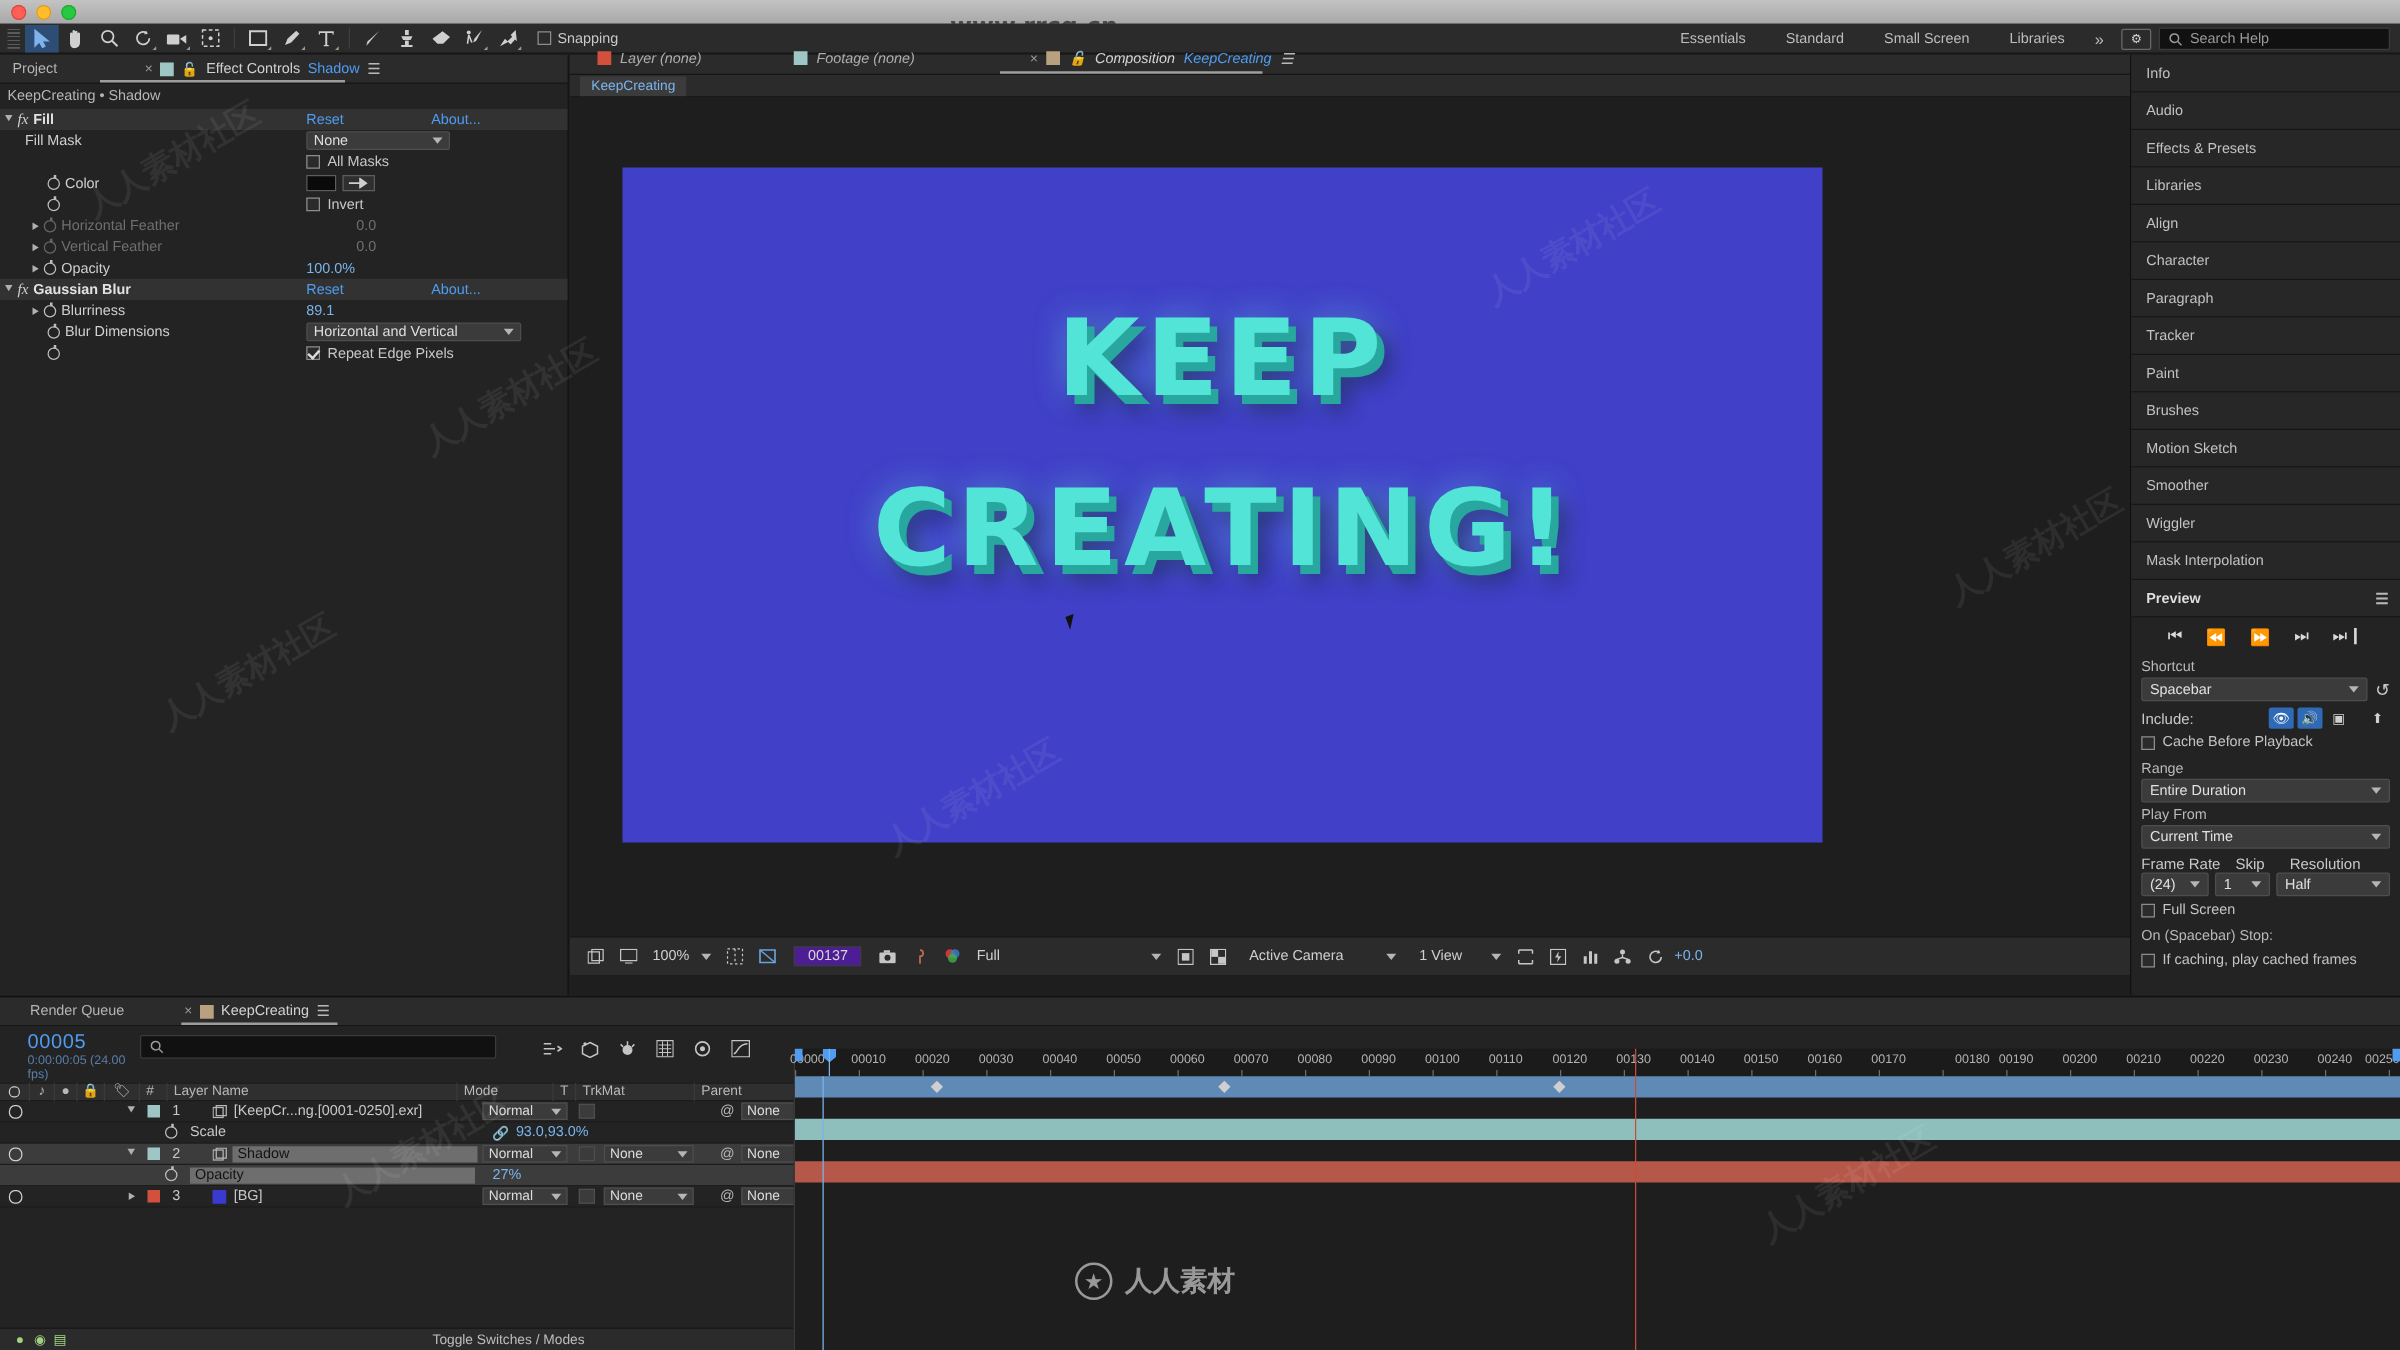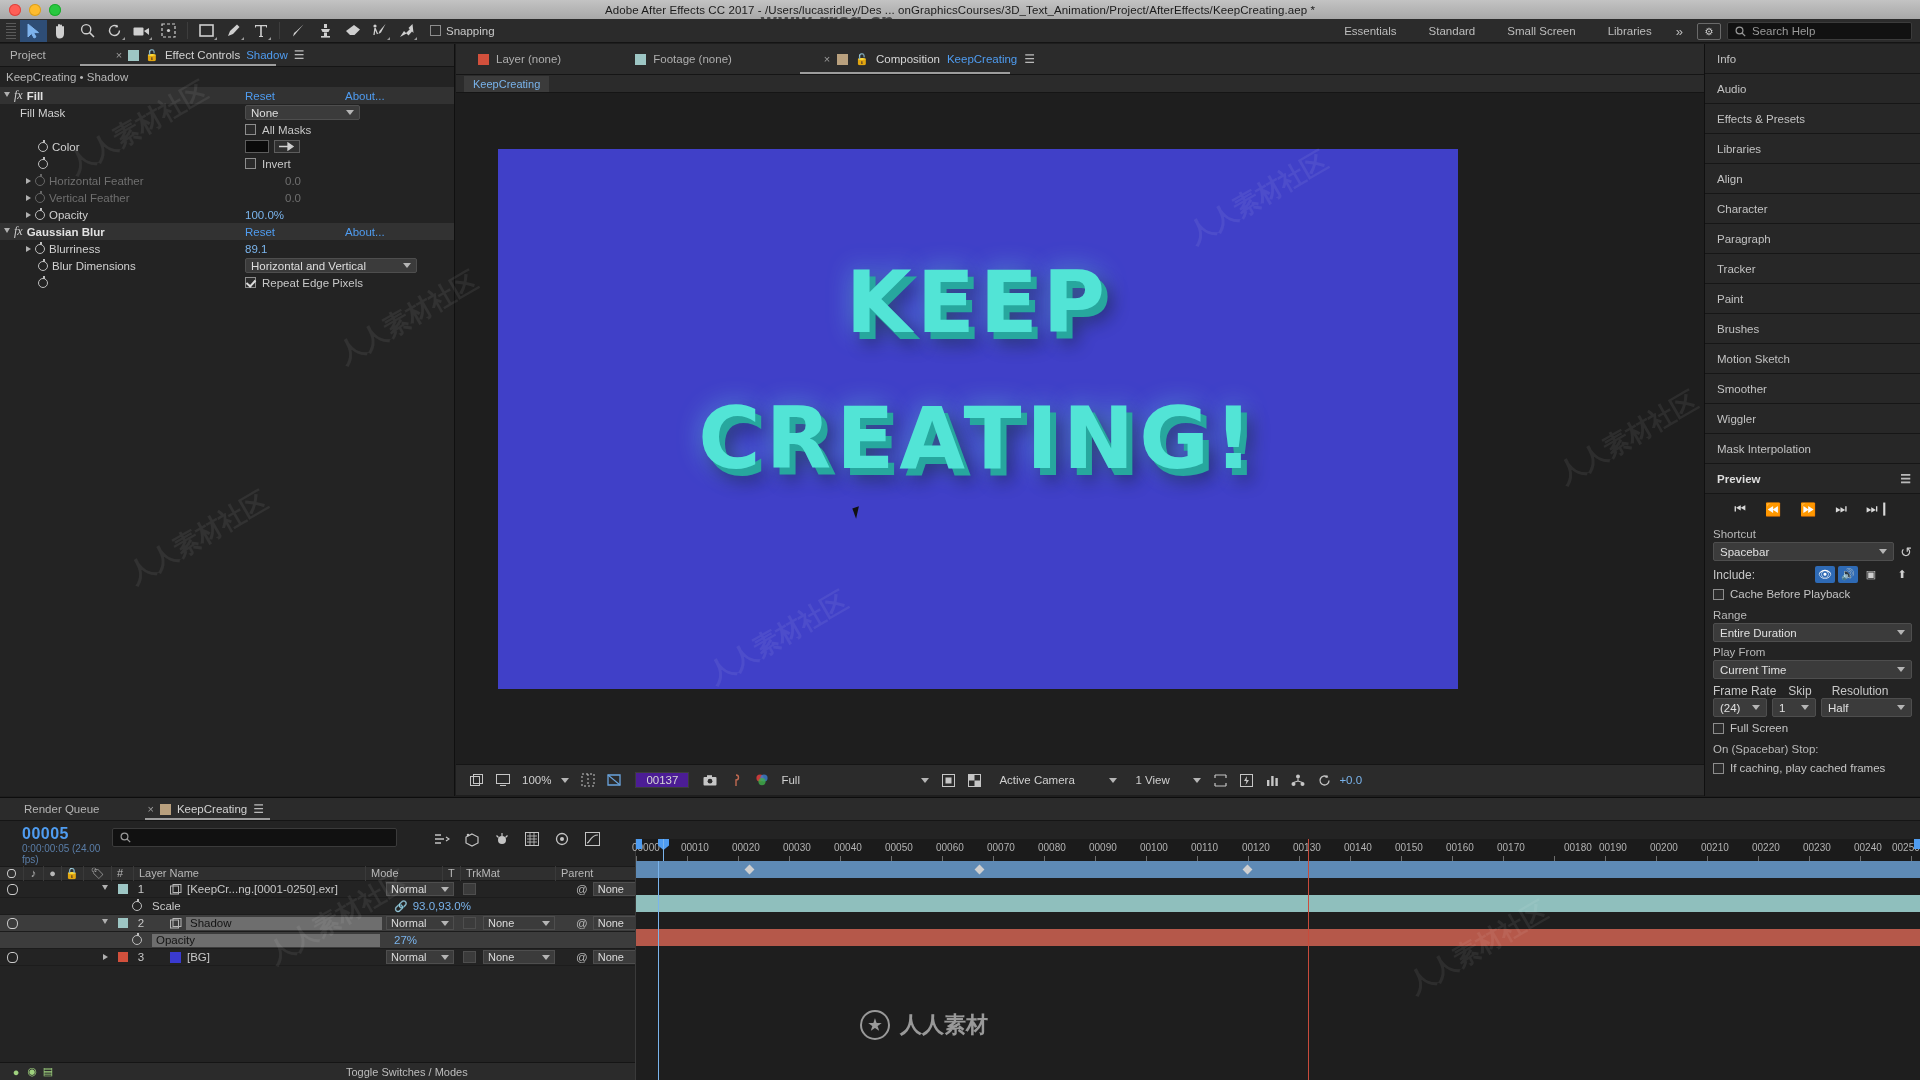--- a/index.html
+++ b/index.html
@@ -101,21 +101,21 @@
   .about { color:#4f9cf0; }
   .dd {
     height: 15px; background: #3b3b3b; border:1px solid #4e4e4e; border-radius:2px;
     display:flex; align-items:center; justify-content:space-between; padding: 0 5px; color:#dedede;
   }
   .color-sw { width:24px;height:13px;background:#0a0a0a;border:1px solid #5d5d5d; }
   .eyedrop { width:26px;height:13px;background:#2f2f2f;border:1px solid #5d5d5d; display:flex;align-items:center;justify-content:center; }
 
   
   .viewer { position: absolute; left: 456px; top: 44px; width: 1248px; height: 752px; background: #1e1e1e; }
-  .vtabs { height: 31px; background: #2b2b2b; display: flex; align-items: center; border-bottom:1px solid #151515; position:relative;}
+  .vtabs { height: 16px; background: #2b2b2b; display: flex; align-items: flex-end; border-bottom:1px solid #151515; position:relative;font-style:italic;}
   .vtab { display:flex; align-items:center; gap:7px; padding: 0 16px; height:25px; font-size:11.5px; color:#aeaeae; }
   .sq-red { width:11px;height:11px;background:#d2503c;}
   .sq-teal{ width:11px;height:11px;background:#9dc6c4;}
   .sq-tan { width:11px;height:11px;background:#b9a07e;}
   .comp-underline { position:absolute; bottom:0; height:2px; background:#9d9d9d; }
   .subtab { height: 18px; background: #2b2b2b; display:flex; align-items:center; border-bottom: 1px solid #151515;}
   .subtab-chip { background:#3b3b3b; color:#7ab4ec; font-size:11px; padding: 2px 9px; margin-left: 8px; }
   .canvas-area { position:relative; width:100%; height: 671px; background:#1e1e1e; }
   .comp-img {
     position:absolute; left: 42px; top: 56px; width: 960px; height: 540px;
@@ -152,21 +152,21 @@
   .pv-chk { display:flex; align-items:center; gap:6px; padding: 5px 8px; font-size:11.5px; color:#c4c4c4;}
   .tog { width:20px;height:17px;border-radius:2px;display:flex;align-items:center;justify-content:center;font-size:11px;}
   .tog.on { background:#2e6ab5; color:#fff; }
   .tog.off { background:transparent; color:#cfcfcf; }
 
   
   .timeline { position:absolute; left:0; top:797px; width:1920px; height:283px; background:#232323;
     border-top:1px solid #0d0d0d; }
   .tl-tabs { height:23px; background:#2b2b2b; display:flex; align-items:center; border-bottom:1px solid #151515; position:relative;}
   .tl-head { height: 45px; display:flex; align-items:flex-start; background:#232323; position:relative; }
-  .tc-big { color:#4f9cf0; font-weight:bold; font-size:16px; letter-spacing:.5px; }
+  .tc-big { color:#4f9cf0; font-weight:normal; font-size:16px; letter-spacing:.5px; }
   .tc-sub { color:#5a7ea8; font-size:10px; }
   .tl-search { width:285px; height:19px; background:#111; border:1px solid #3b3b3b; border-radius:2px;
     display:flex; align-items:center; gap:6px; padding:0 7px; color:#8e8e8e; }
   .tl-hico { width:30px; height:22px; display:flex; align-items:center; justify-content:center; color:#c4c4c4; }
 
   .colhdr { height:15px; background:#2f2f2f; display:flex; align-items:center; font-size:11px; color:#b8b8b8;
     border-top:1px solid #1a1a1a; border-bottom:1px solid #1a1a1a; }
   .colhdr .c { border-right:1px solid #3a3a3a; height:15px; line-height:15px; padding-left:5px; }
 
   .lrow { height:17px; display:flex; align-items:center; font-size:11.5px; border-bottom:1px solid #1c1c1c; }
@@ -212,21 +212,20 @@
 <body>
 
 <div class="app">
 
   <div class="titlebar">
     <div class="traffic">
       <div class="tl-dot tl-red"></div>
       <div class="tl-dot tl-yel"></div>
       <div class="tl-dot tl-grn"></div>
     </div>
-    <div class="title-text">Adobe After Effects CC 2017 - /Users/lucasridley/Des ... onGraphicsCourses/3D_Text_Animation/Project/AfterEffects/KeepCreating.aep *</div>
   </div>
   <div class="url-wm">www.rrcg.cn</div>
 
   <div class="toolbar">
     <div class="grip"></div>
 
     <div class="tool active">
       <svg width="13" height="16" viewBox="0 0 13 16">
           <path d="M1 1 L1 14 L4.5 10.5 L7 15 L9 14 L6.6 9.6 L11.5 9.6 Z" fill="#7eb3ec"></path>
         </svg>

